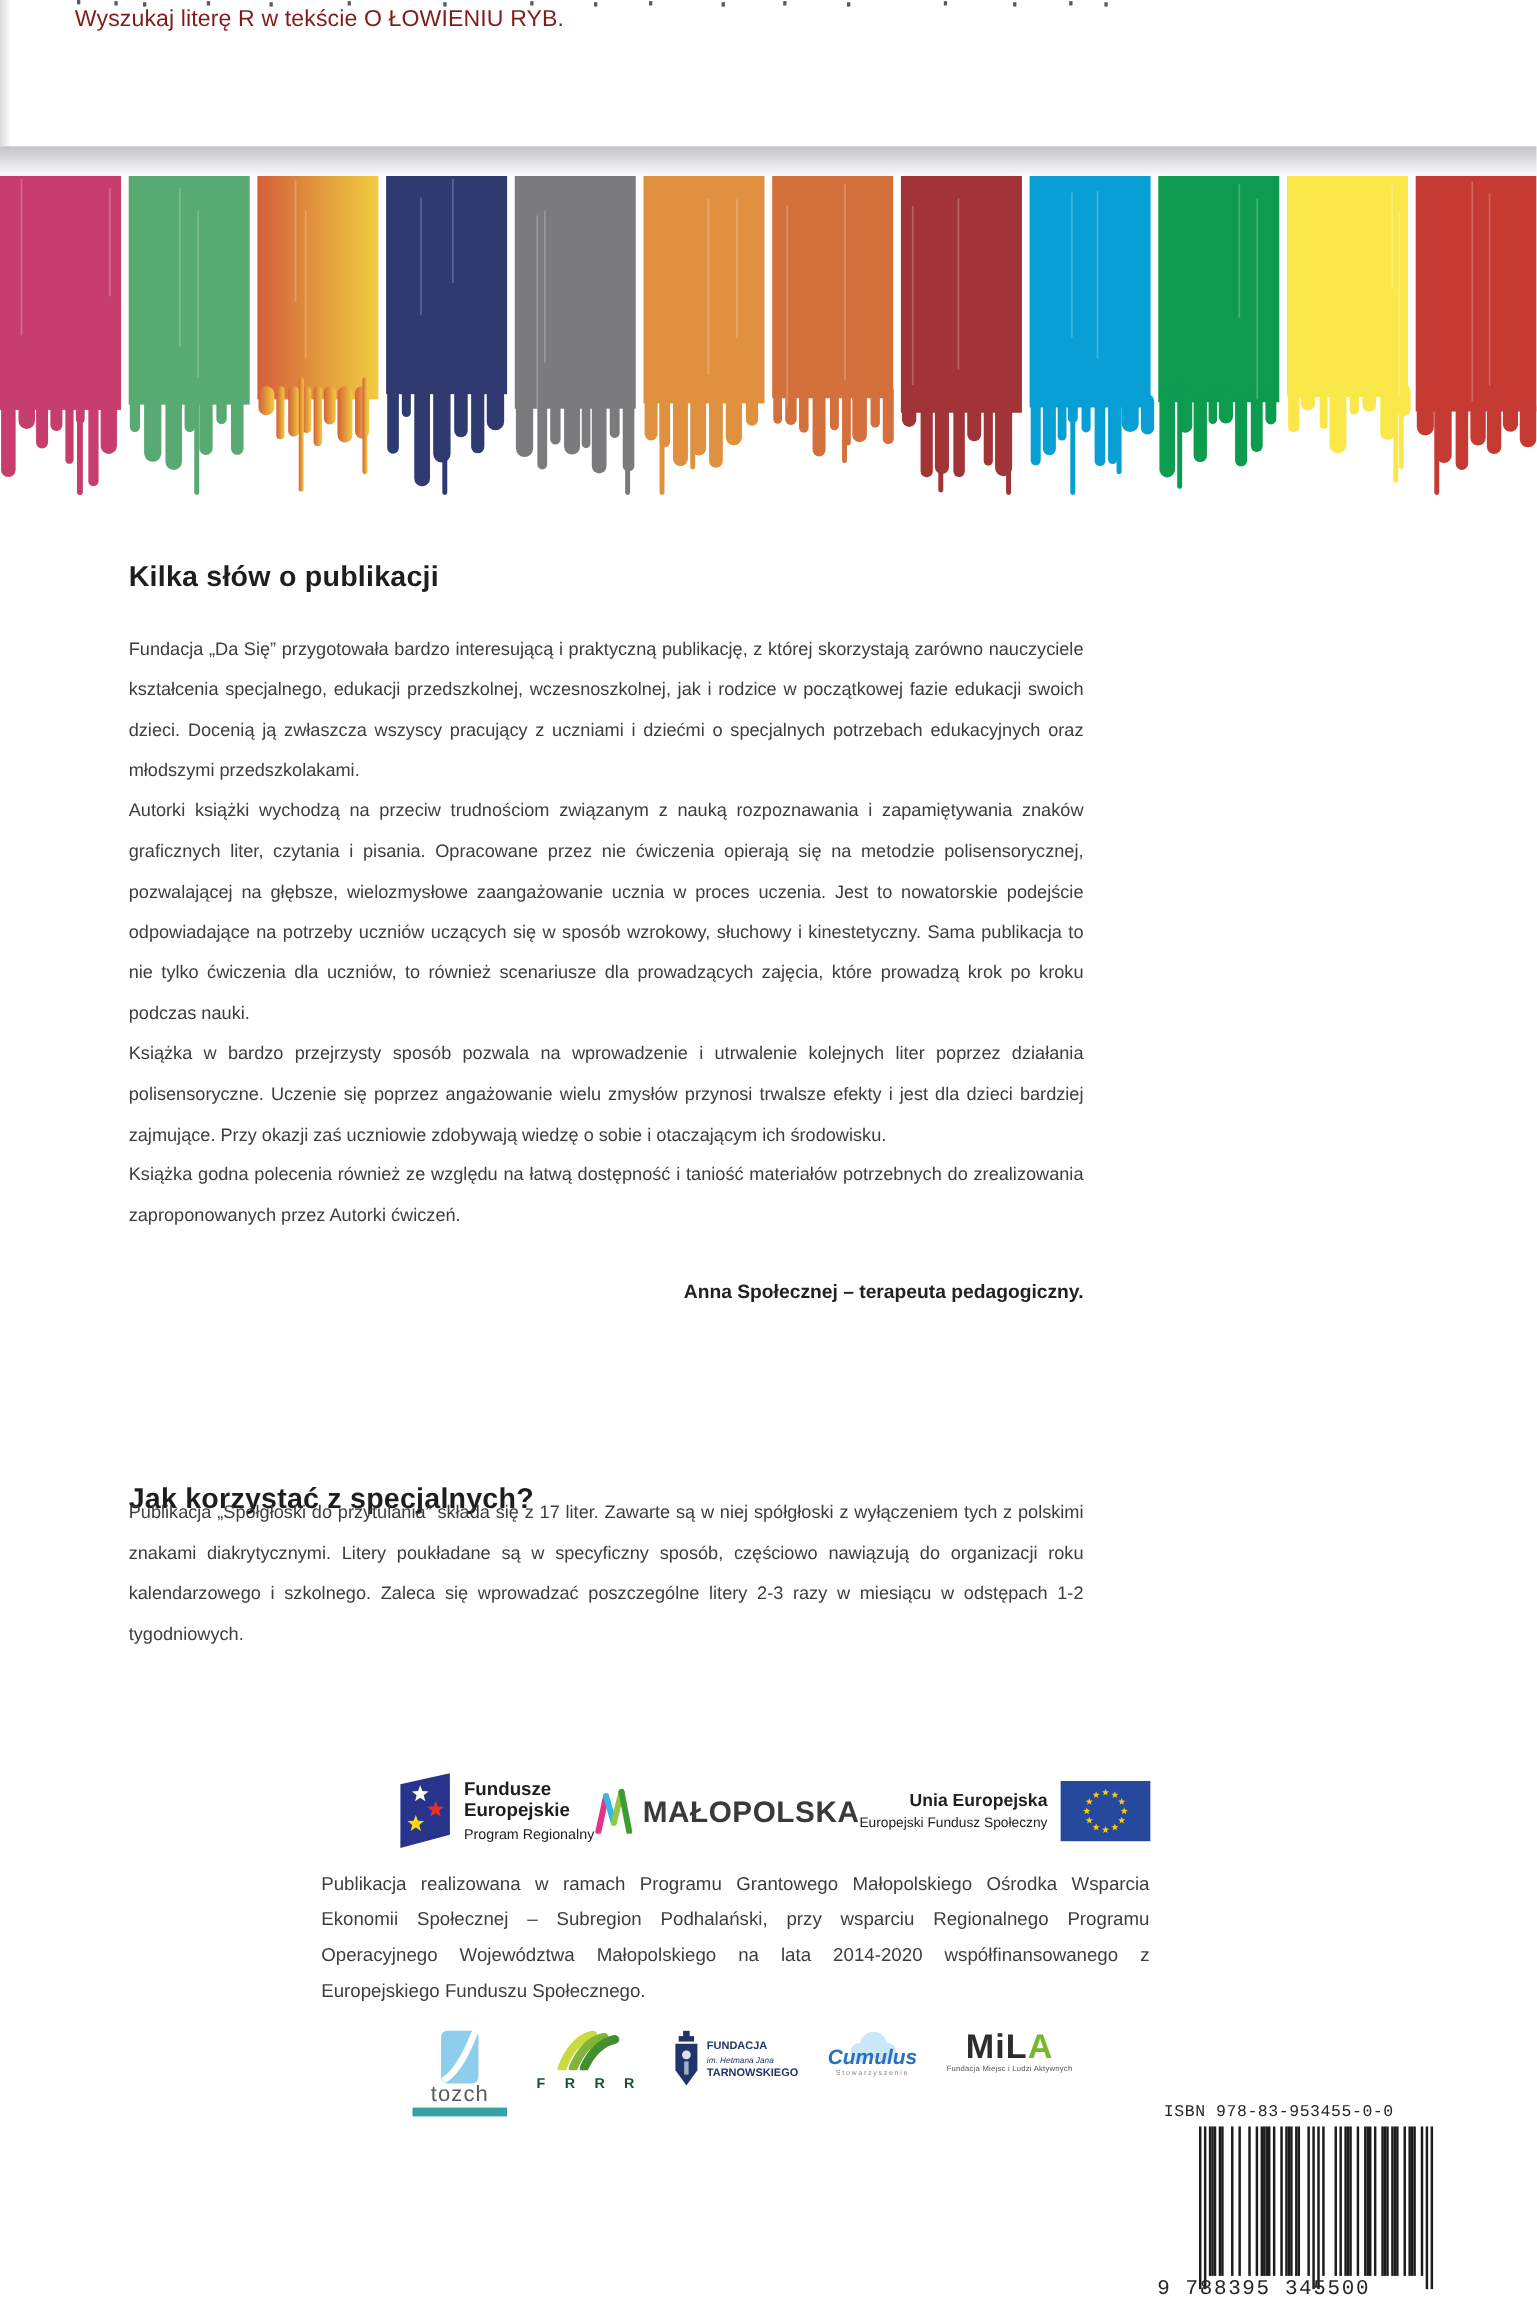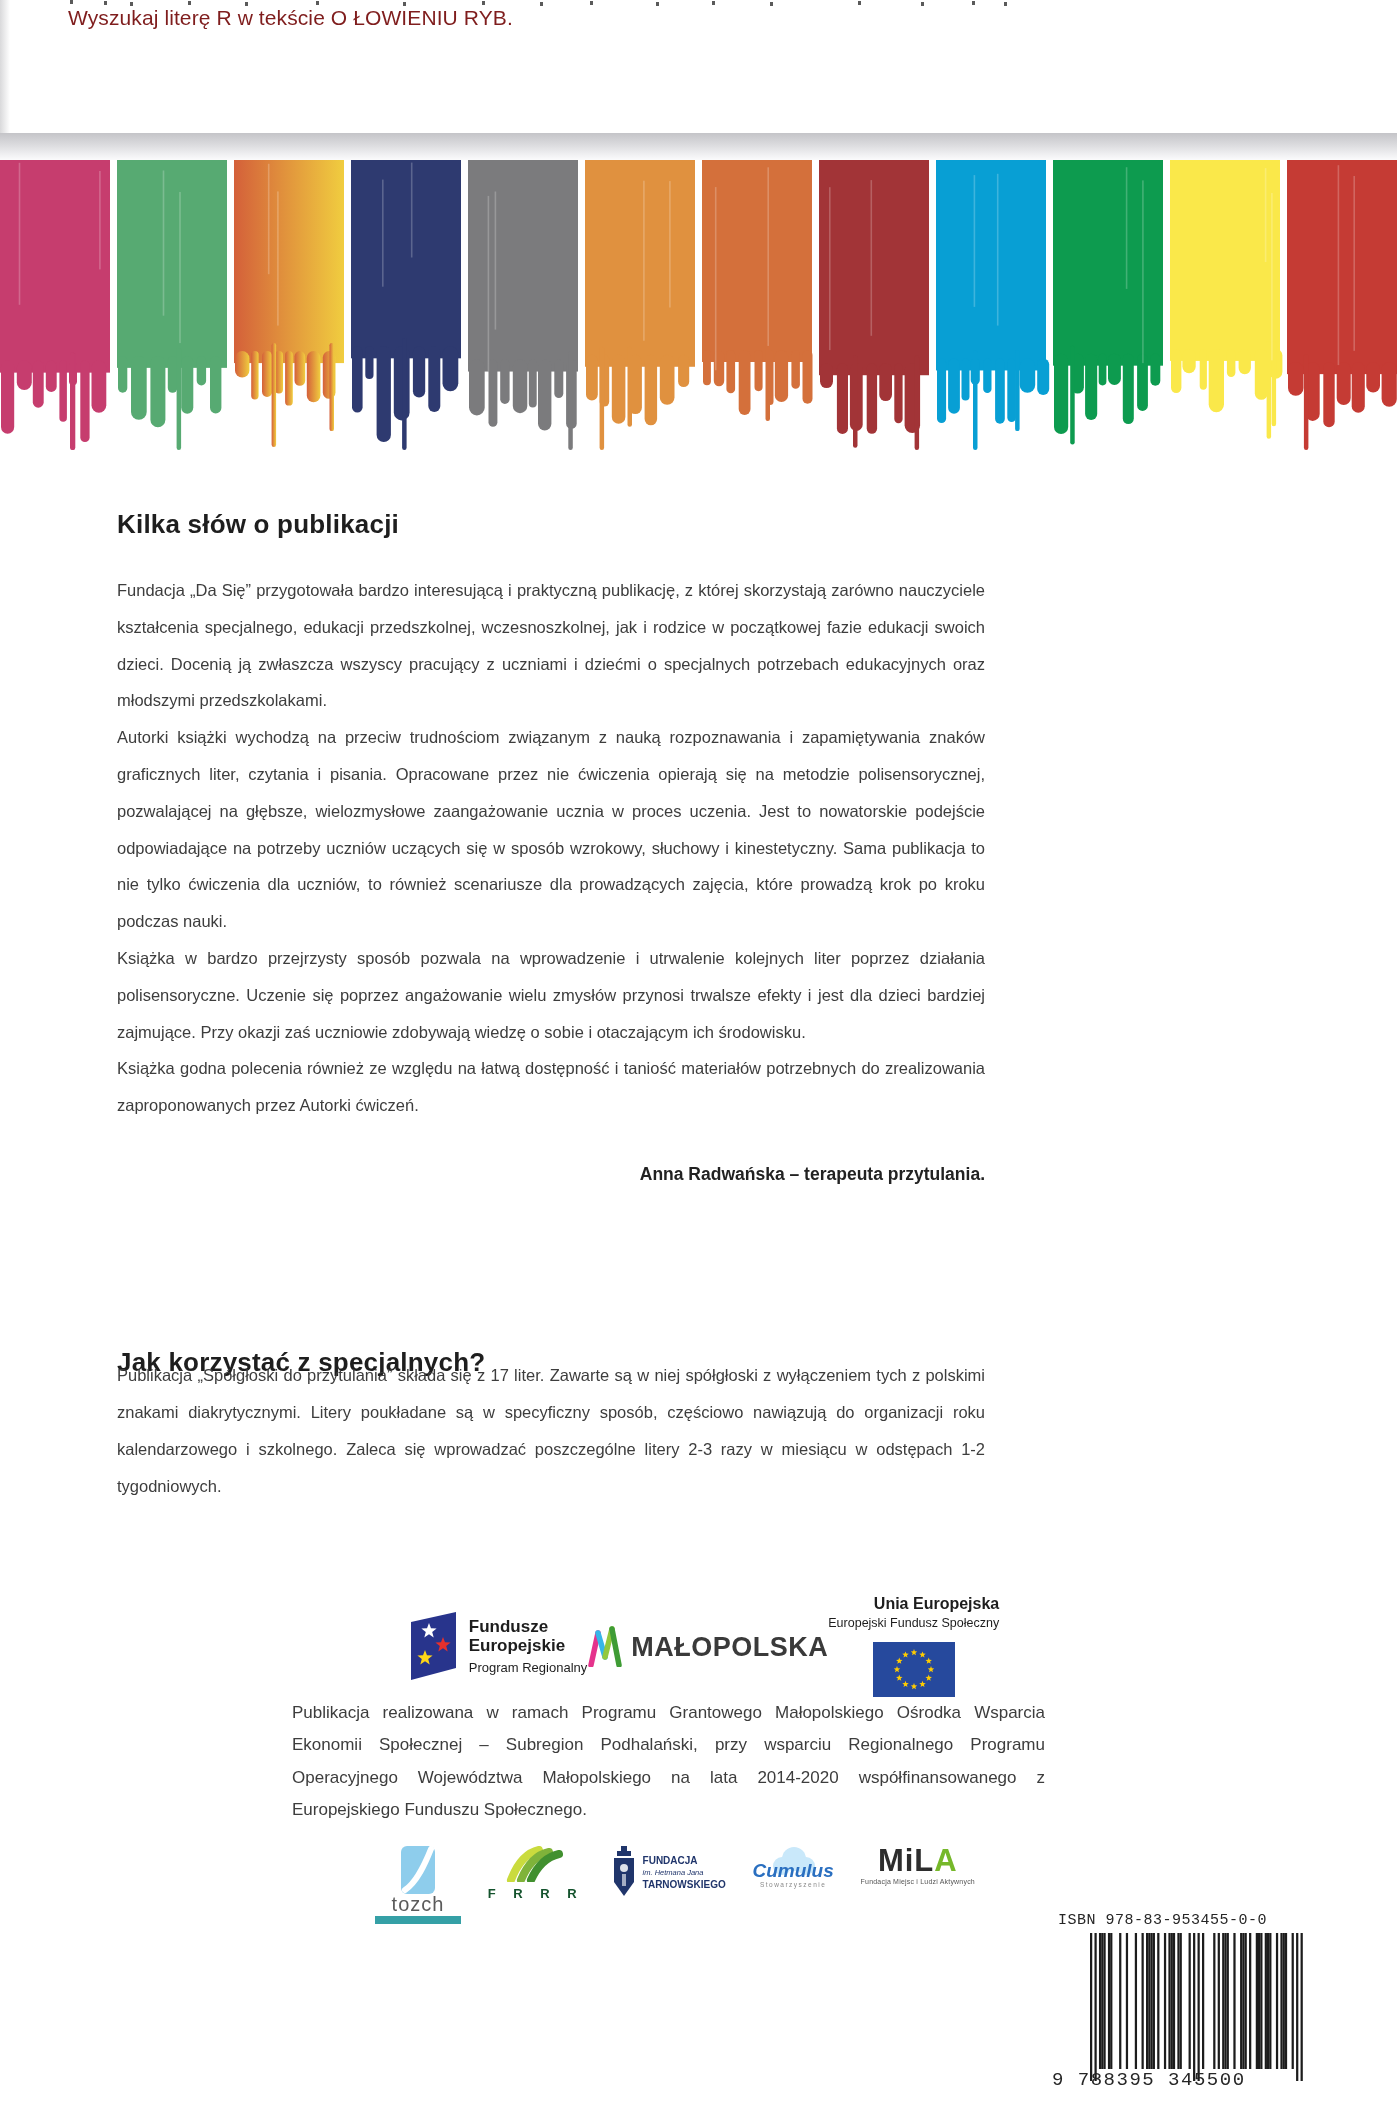--- a/index.html
+++ b/index.html
@@ -37,21 +37,21 @@
   #usage-p{top:1340px;line-height:37px;}
 
   
   #logos-row1{left:272px;top:1600px;width:862px;height:92px;display:flex;
     align-items:center;justify-content:center;}
   .fe-logo{display:flex;align-items:center;gap:10px;}
   .fe-text .t1{font-size:17px;font-weight:bold;color:#1d1d1d;line-height:19px;}
   .fe-text .t2{font-size:13px;color:#1d1d1d;margin-top:5px;}
   .mp-logo{display:flex;align-items:flex-end;gap:8px;}
   .mp-word{font-size:27px;font-weight:600;color:#3a3a3a;letter-spacing:0.5px;line-height:40px;}
-  .ue-logo{display:flex;align-items:center;gap:12px;flex-direction:column;}
+  .ue-logo{display:flex;align-items:center;gap:12px;}
   .ue-text{text-align:right;}
   .ue-text .t1{font-size:16px;font-weight:bold;color:#1d1d1d;}
   .ue-text .t2{font-size:12.5px;color:#1d1d1d;margin-top:3px;}
 
   
   #funding-p{left:292px;top:1697px;width:753px;font-size:17px;line-height:32.3px;
     color:#3d3d3d;text-align:justify;margin:0;}
 
   
   #logos-row2{left:375px;top:1846px;width:600px;height:80px;display:flex;
@@ -249,21 +249,21 @@
     </g>
 </svg>
 
 <h1 id="h1" class="abs h-title">Kilka słów o publikacji</h1>
 
 <div id="maintext" class="abs bodycol">
   <p>Fundacja „Da Się” przygotowała bardzo interesującą i praktyczną publikację, z której skorzystają zarówno nauczyciele kształcenia specjalnego, edukacji przedszkolnej, wczesnoszkolnej, jak i rodzice w początkowej fazie edukacji swoich dzieci. Docenią ją zwłaszcza wszyscy pracujący z uczniami i dziećmi o specjalnych potrzebach edukacyjnych oraz młodszymi przedszkolakami.</p>
   <p>Autorki książki wychodzą na przeciw trudnościom związanym z nauką rozpoznawania i zapamiętywania znaków graficznych liter, czytania i pisania. Opracowane przez nie ćwiczenia opierają się na metodzie polisensorycznej, pozwalającej na głębsze, wielozmysłowe zaangażowanie ucznia w proces uczenia. Jest to nowatorskie podejście odpowiadające na potrzeby uczniów uczących się w sposób wzrokowy, słuchowy i kinestetyczny. Sama publikacja to nie tylko ćwiczenia dla uczniów, to również scenariusze dla prowadzących zajęcia, które prowadzą krok po kroku podczas nauki.</p>
   <p>Książka w bardzo przejrzysty sposób pozwala na wprowadzenie i utrwalenie kolejnych liter poprzez działania polisensoryczne.  Uczenie się poprzez angażowanie wielu zmysłów przynosi trwalsze efekty i jest dla dzieci bardziej zajmujące. Przy okazji zaś uczniowie zdobywają wiedzę o sobie i otaczającym ich środowisku.</p>
   <p>Książka godna polecenia również ze względu na łatwą dostępność i taniość materiałów potrzebnych do zrealizowania zaproponowanych przez Autorki ćwiczeń.</p>
-  <p class="signature">Anna Radwańska – terapeuta przytulania.</p>
+  <p class="signature">Anna Społecznej – terapeuta pedagogiczny.</p>
 </div>
 
 <h1 id="h2" class="abs h-title">Jak korzystać z specjalnych?</h1>
 <p id="usage-p" class="abs bodycol">Publikacja „Spółgłoski do przytulania” składa się z 17 liter. Zawarte są w niej spółgłoski z wyłączeniem tych z polskimi znakami diakrytycznymi. Litery poukładane są w specyficzny sposób, częściowo nawiązują do organizacji roku kalendarzowego i szkolnego. Zaleca się wprowadzać poszczególne litery 2-3 razy w miesiącu w odstępach 1-2 tygodniowych.</p>
 
 <div id="logos-row1" class="abs">
 
   <div class="fe-logo">
     <svg width="52" height="72" viewBox="0 0 52 72">
       <polygon points="4,12 49,2 49,58 4,70" fill="#28348c"></polygon>

